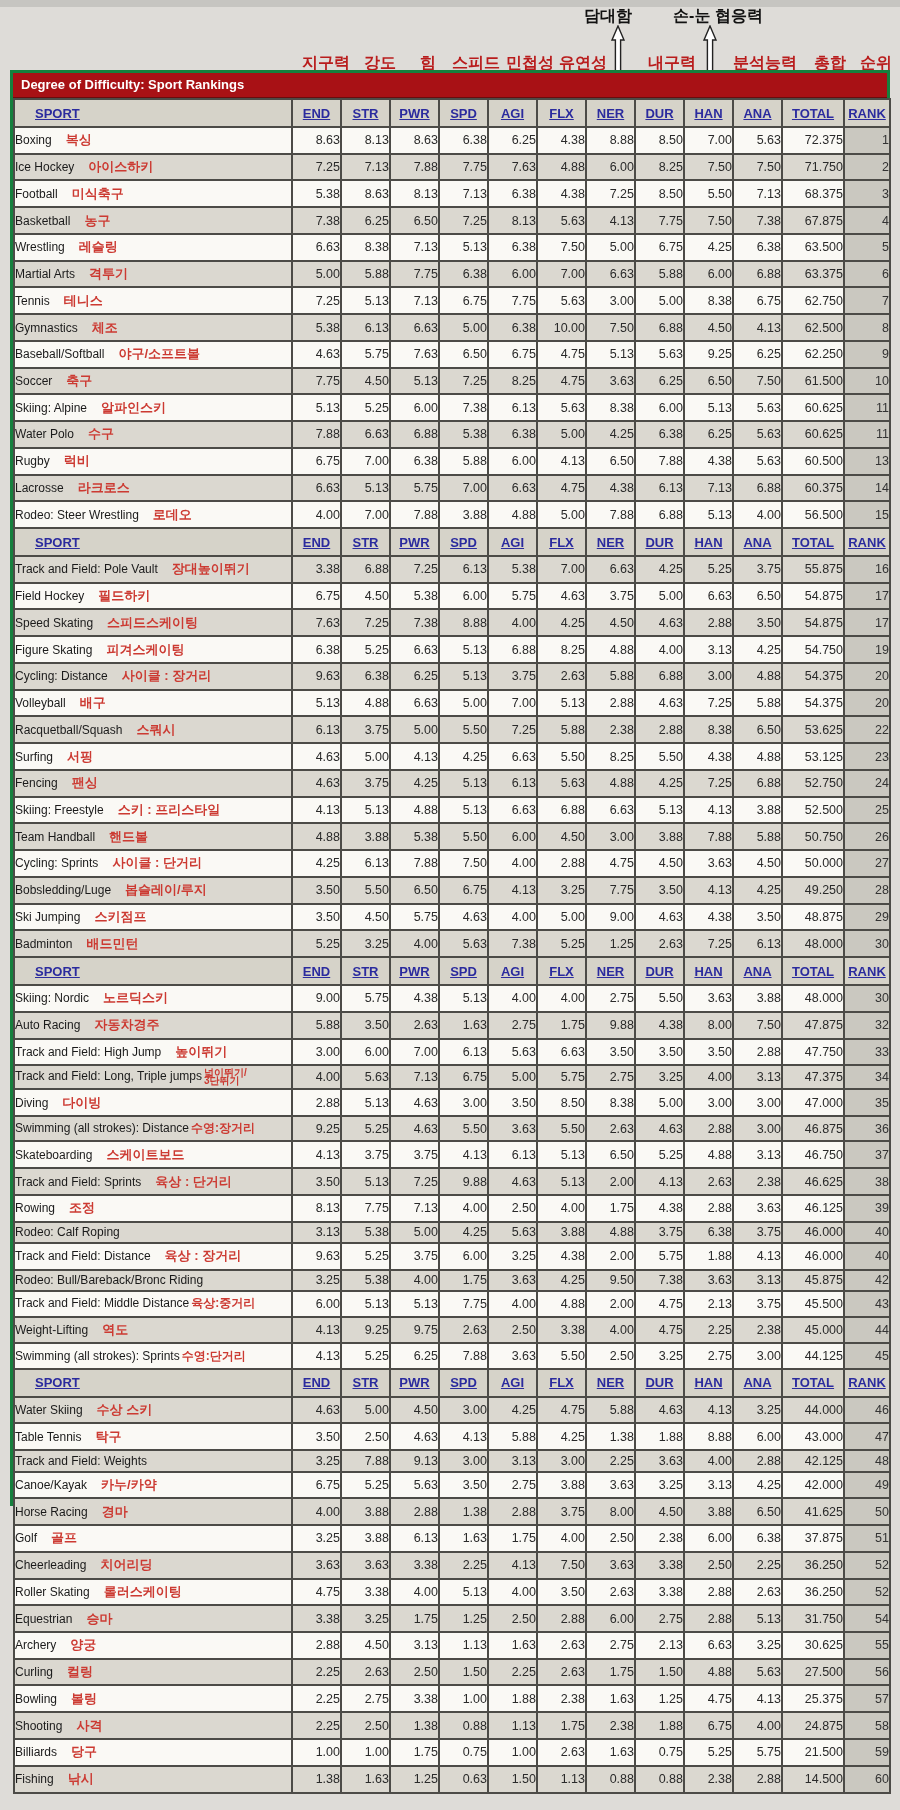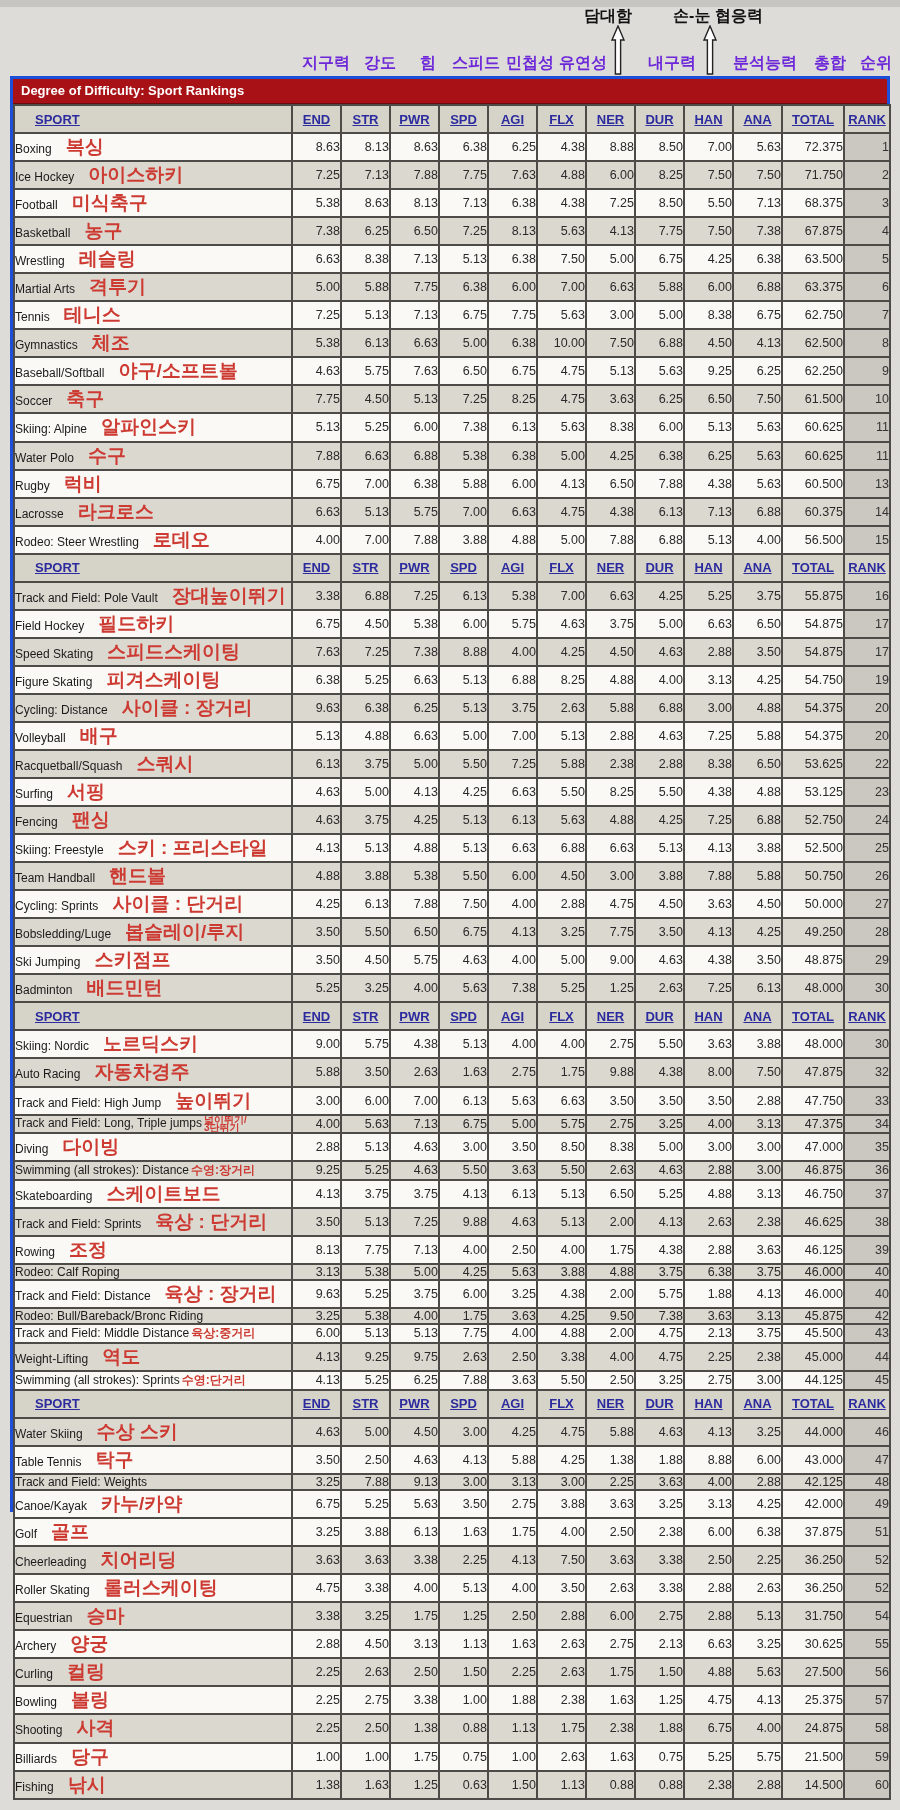--- a/index.html
+++ b/index.html
@@ -3,35 +3,35 @@
 <meta charset="utf-8">
 <style>
   html,body{margin:0;padding:0;}
   body{font-family:"Liberation Sans","DejaVu Sans",sans-serif;}
   .page{position:relative;width:900px;height:1810px;background:#dedcd8;overflow:hidden;}
   .page:before{content:"";position:absolute;top:0;left:0;right:0;height:7px;background:#c6c5c1;}
 
   
   .ann{position:absolute;top:0;left:8px;width:900px;height:78px;}
   .ann .toplab{position:absolute;top:6px;transform:translateX(-50%);font-size:16px;font-weight:bold;color:#111;white-space:nowrap;}
-  .ann .metlab{position:absolute;top:53px;transform:translateX(-50%);font-size:16px;font-weight:bold;color:#6d28d9;white-space:nowrap;}
+  .ann .metlab{position:absolute;top:53px;transform:translateX(-50%);font-size:16px;font-weight:bold;color:#b91c1c;white-space:nowrap;}
   .ann .uparrow{position:absolute;top:25px;transform:translateX(-50%);}
 
   
-  .board{position:absolute;top:76px;left:10px;width:880px;height:1436px;background:#cfcdc5;border:3px solid #1d4ed8;box-sizing:border-box;}
+  .board{position:absolute;top:70px;left:10px;width:880px;height:1436px;background:#cfcdc5;border:3px solid #15803d;box-sizing:border-box;}
   .titlebar{height:24px;background:#a81115;color:#ffffff;font-size:13px;font-weight:bold;line-height:24px;padding-left:8px;border-bottom:1px solid #6b0b0d;}
   table.rank{width:100%;height:1696px;border-collapse:collapse;table-layout:fixed;}
   table.rank th,table.rank td{border:2px solid #4c4b47;padding:0;overflow:hidden;white-space:nowrap;}
   tr.hdr th{background:#d6d3c9;color:#2b2b9e;font-size:13px;font-weight:bold;text-decoration:underline;height:26px;}
   tr.hdr th.sportth{text-align:left;padding-left:20px;}
   td.sport{background:#faf9f5;padding-left:6px;font-size:12px;color:#1a1a1a;}
   td.num,td.total{background:#faf9f5;text-align:right;padding-right:5px;font-size:12.5px;color:#2a2a2a;}
   td.rankc{background:#cac8c0;text-align:right;padding-right:8px;font-size:12.5px;color:#333;}
   tr.alt td.sport,tr.alt td.num,tr.alt td.total{background:#dbd8d0;}
-  .kr{color:#cc3a32;font-weight:bold;font-size:19px;margin-left:14px;}
+  .kr{color:#cc3a32;font-weight:bold;font-size:13px;margin-left:14px;}
   .kr-tiny{color:#cc3a32;font-weight:bold;font-size:12px;margin-left:2px;}
   .kr-tiny2{display:inline-block;vertical-align:middle;color:#cc3a32;font-weight:bold;font-size:10px;line-height:8px;margin-left:2px;}
 </style>
 </head>
 <body>
 
 <div class="page">
 
   <div class="ann">
     <span class="toplab" style="left:600px">담대함</span>
@@ -867,20 +867,35 @@
             <td class="num">3.50</td>
             <td class="num">2.75</td>
             <td class="num">3.88</td>
             <td class="num">3.63</td>
             <td class="num">3.25</td>
             <td class="num">3.13</td>
             <td class="num">4.25</td>
             <td class="total">42.000</td>
             <td class="rankc">49</td>
           </tr>
+          <tr class="alt">
+            <td class="sport"><span>Horse Racing</span><span class="kr">경마</span></td>
+            <td class="num">4.00</td>
+            <td class="num">3.88</td>
+            <td class="num">2.88</td>
+            <td class="num">1.38</td>
+            <td class="num">2.88</td>
+            <td class="num">3.75</td>
+            <td class="num">8.00</td>
+            <td class="num">4.50</td>
+            <td class="num">3.88</td>
+            <td class="num">6.50</td>
+            <td class="total">41.625</td>
+            <td class="rankc">50</td>
+          </tr>
           <tr>
             <td class="sport"><span>Golf</span><span class="kr">골프</span></td>
             <td class="num">3.25</td>
             <td class="num">3.88</td>
             <td class="num">6.13</td>
             <td class="num">1.63</td>
             <td class="num">1.75</td>
             <td class="num">4.00</td>
             <td class="num">2.50</td>
             <td class="num">2.38</td>

